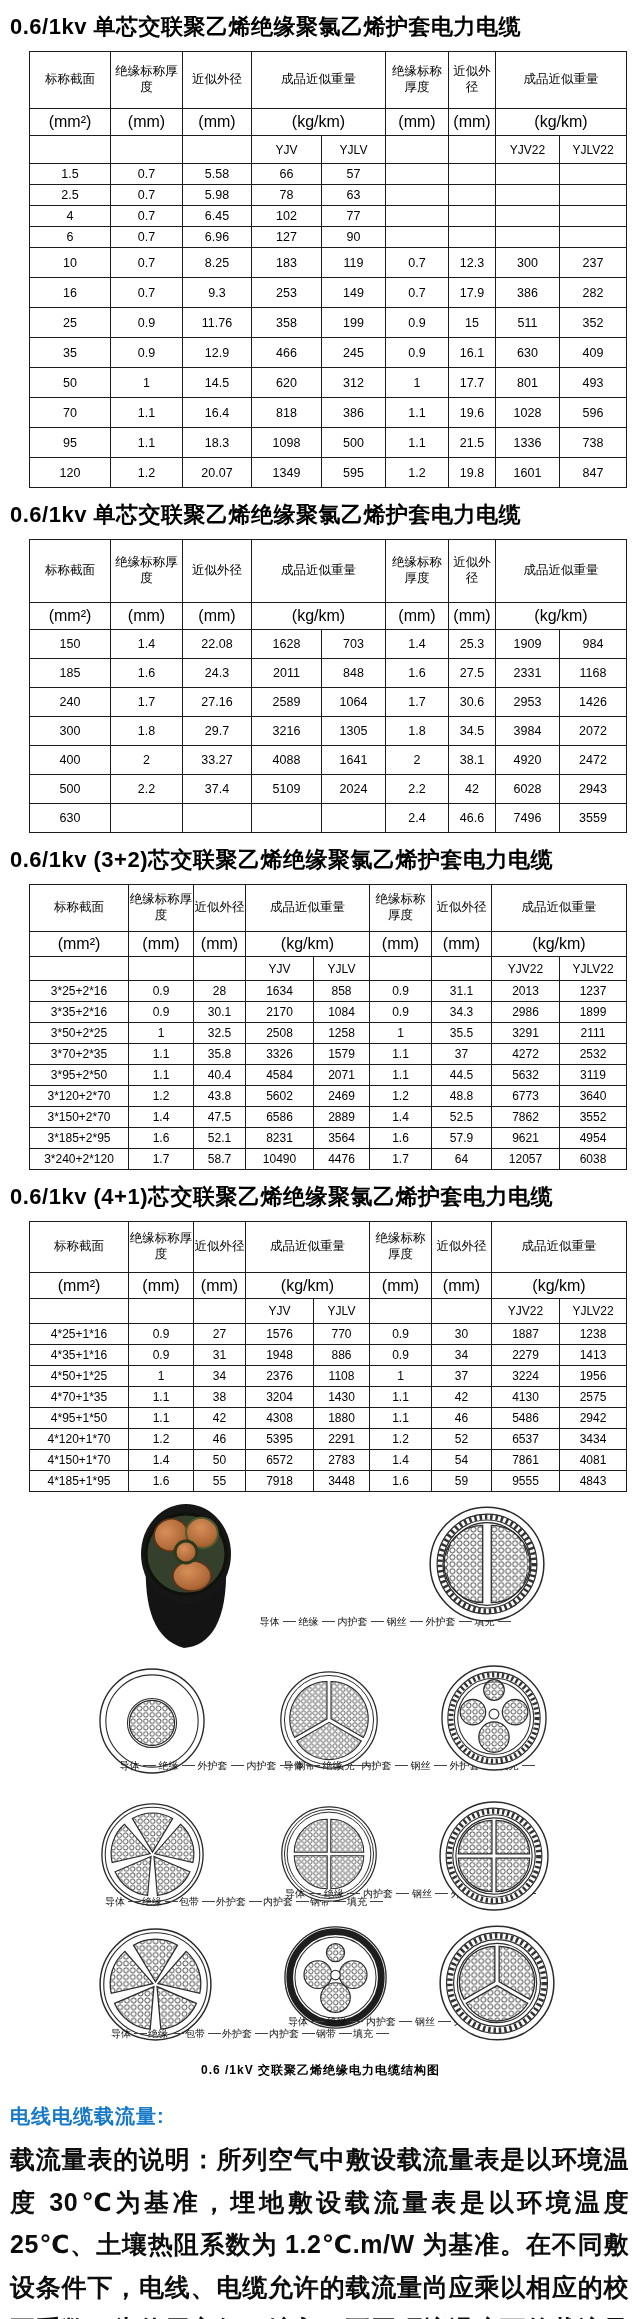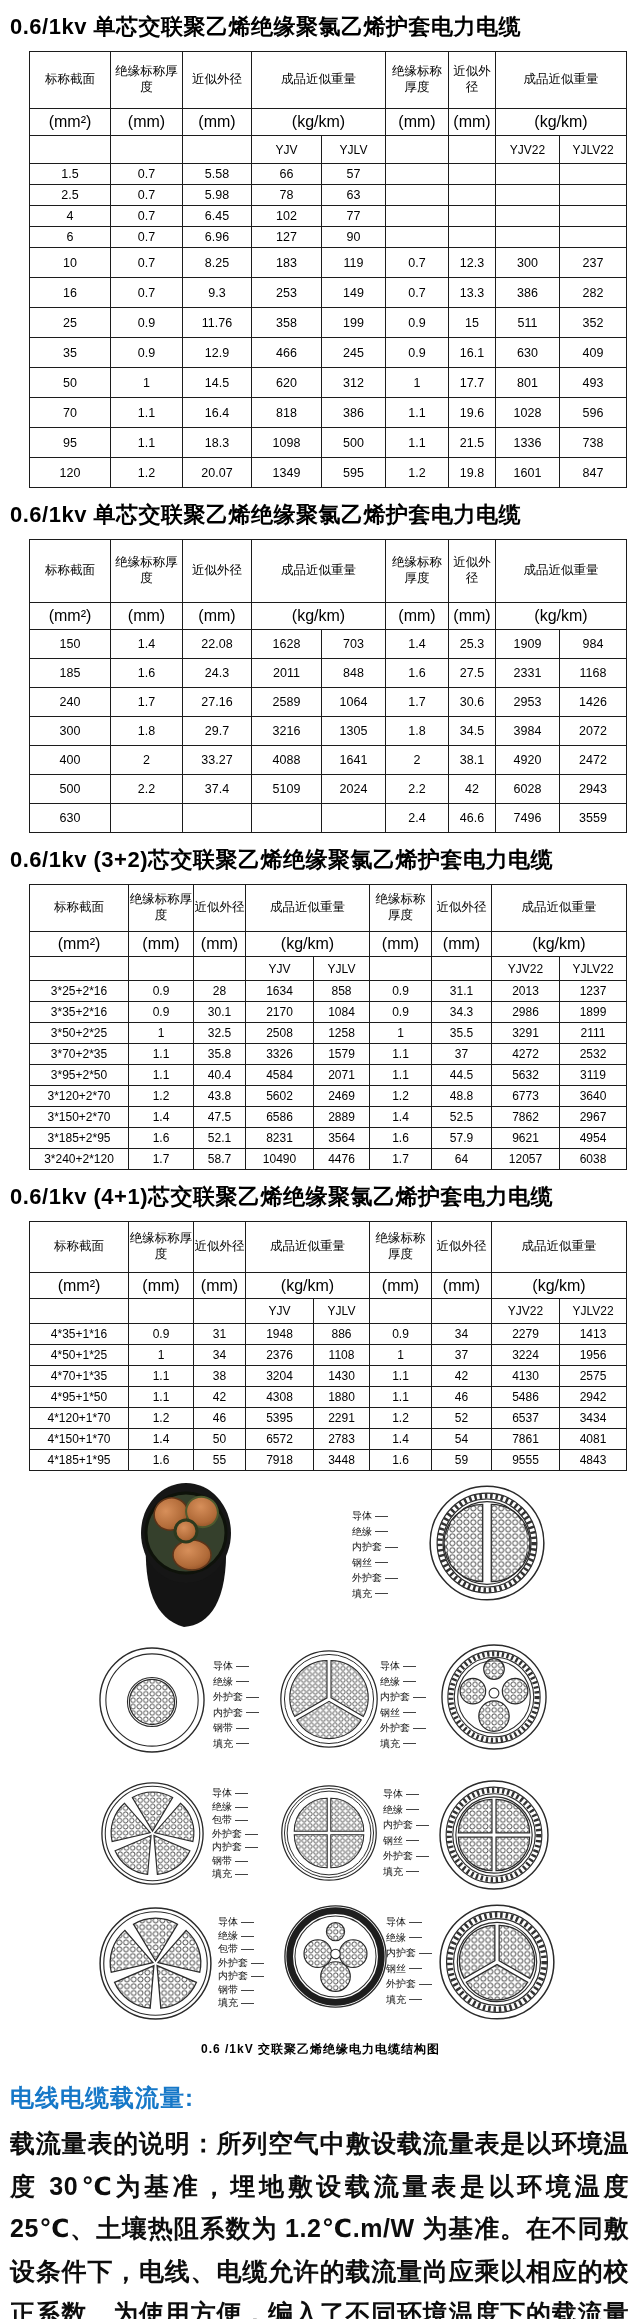--- a/index.html
+++ b/index.html
@@ -24,25 +24,25 @@
   .t4 tr.units td{height:25px;}
   .t4 tr.sub td{height:24px;}
   .t4 tbody td{height:20px;font-size:12px;}
   
   .diag{position:relative;width:641px;}
   .rowA{height:152px;margin-top:8px;}
   .rowB{height:148px;}
   .rowC{height:122px;}
   .rowD{height:140px;}
   .abs{position:absolute;}
-  .lblcol{display:flex;flex-direction:column;justify-content:center;gap:3px;}
+  .lblcol{display:flex;flex-direction:row;justify-content:center;gap:3px;align-items:flex-end;}
   .dlabel{font-size:10px;color:#111;white-space:nowrap;line-height:1.25;}
   .dlabel::after{content:"";display:inline-block;width:13px;height:1px;background:#444;vertical-align:middle;margin-left:3px;}
   .caption{text-align:center;font-size:12px;font-weight:bold;margin:0 0 2px 0;letter-spacing:1px;}
-  .blueh{color:#1678c8;font-size:24px;font-weight:bold;margin:24px 0 8px 10px;letter-spacing:1px;}
+  .blueh{color:#1678c8;font-size:20px;font-weight:bold;margin:24px 0 8px 10px;letter-spacing:1px;}
   .para{font-size:25px;font-weight:bold;line-height:1.7;margin:0 12px 6px 10px;text-align:justify;color:#0d0d0d;position:relative;letter-spacing:.5px;}
   .oc{fill:#fff;stroke:#2a2a2a;stroke-width:1.4;}
   .thin{fill:none;stroke:#2a2a2a;stroke-width:1.1;}
   .armor{fill:none;stroke:#333;stroke-width:5.2;stroke-dasharray:2.3 2.7;}
   .core{fill:url(#dots);stroke:#2a2a2a;stroke-width:1.2;}
 </style>
 </head>
 <body>
 
 <svg width="0" height="0" style="position:absolute" aria-hidden="true">
@@ -158,21 +158,21 @@
         <td>300</td>
         <td>237</td>
       </tr>
       <tr>
         <td>16</td>
         <td>0.7</td>
         <td>9.3</td>
         <td>253</td>
         <td>149</td>
         <td>0.7</td>
-        <td>13.3</td>
+        <td>17.9</td>
         <td>386</td>
         <td>282</td>
       </tr>
       <tr>
         <td>25</td>
         <td>0.9</td>
         <td>11.76</td>
         <td>358</td>
         <td>199</td>
         <td>0.9</td>
@@ -465,21 +465,21 @@
       </tr>
       <tr>
         <td>3*150+2*70</td>
         <td>1.4</td>
         <td>47.5</td>
         <td>6586</td>
         <td>2889</td>
         <td>1.4</td>
         <td>52.5</td>
         <td>7862</td>
-        <td>2967</td>
+        <td>3552</td>
       </tr>
       <tr>
         <td>3*185+2*95</td>
         <td>1.6</td>
         <td>52.1</td>
         <td>8231</td>
         <td>3564</td>
         <td>1.6</td>
         <td>57.9</td>
         <td>9621</td>
@@ -538,20 +538,31 @@
       <td>YJV</td>
       <td>YJLV</td>
       <td></td>
       <td></td>
       <td>YJV22</td>
       <td>YJLV22</td>
     </tr>
   </thead>
   <tbody>
       <tr>
+        <td>4*25+1*16</td>
+        <td>0.9</td>
+        <td>27</td>
+        <td>1576</td>
+        <td>770</td>
+        <td>0.9</td>
+        <td>30</td>
+        <td>1887</td>
+        <td>1238</td>
+      </tr>
+      <tr>
         <td>4*35+1*16</td>
         <td>0.9</td>
         <td>31</td>
         <td>1948</td>
         <td>886</td>
         <td>0.9</td>
         <td>34</td>
         <td>2279</td>
         <td>1413</td>
       </tr>

